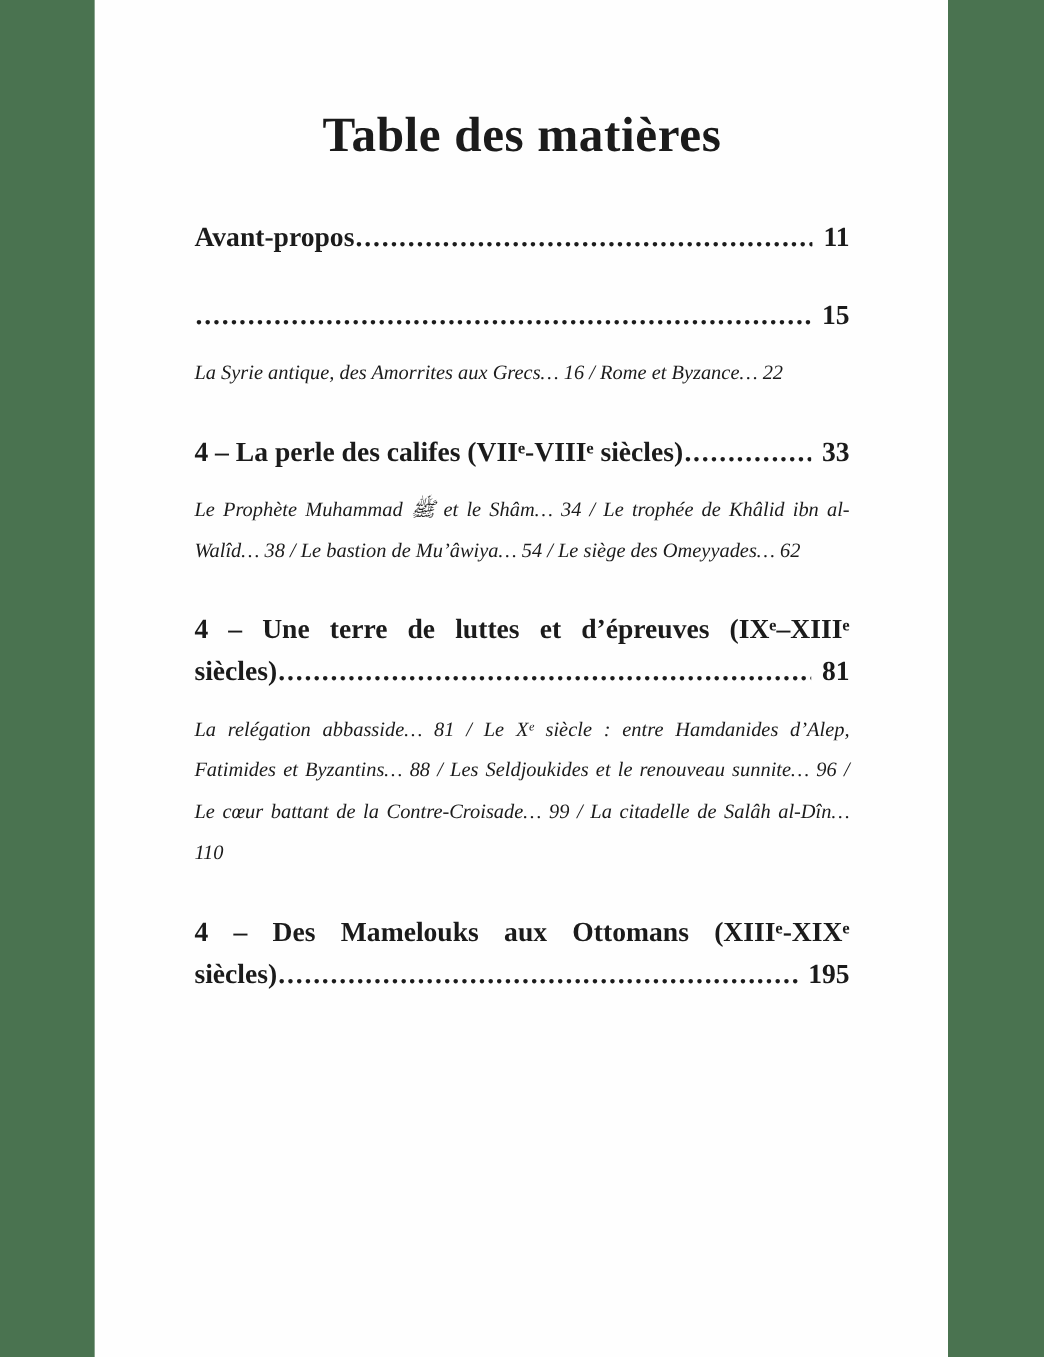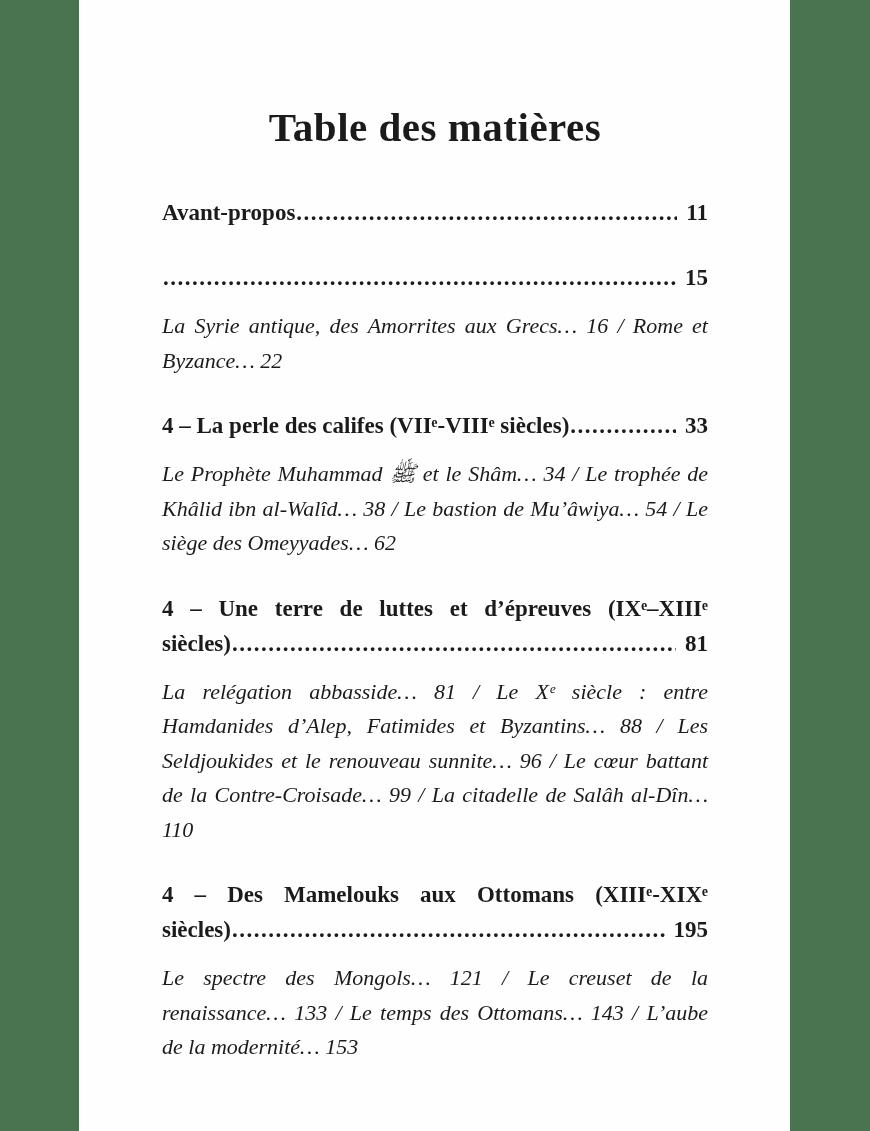--- a/index.html
+++ b/index.html
@@ -28,21 +28,20 @@
   .content {
     width: 546px;
     margin-left: 83px;
   }
   h1.toc-title {
     font-size: 41px;
     font-weight: bold;
     text-align: center;
     letter-spacing: 0.5px;
     line-height: 1.2;
-    margin-top: 15px;
   }
   .entry.chapter { margin-top: 30px; font-weight: bold; font-size: 23px; }
   .entry.first-chapter { margin-top: 43px; }
   .lead-line {
     display: flex;
     align-items: baseline;
     line-height: 35px;
     white-space: nowrap;
   }
   .lead-line .label { flex: 0 0 auto; }
@@ -57,21 +56,21 @@
   .jline {
     text-align: justify;
     text-align-last: justify;
     line-height: 35px;
     white-space: normal;
   }
   .sub {
     margin-top: 14px;
     font-style: italic;
     font-weight: normal;
-    font-size: 22px;
+    font-size: 17px;
     line-height: 34.5px;
     text-align: justify;
   }
 </style>
 </head>
 <body style="color: rgb(27, 27, 27);">
 
 <div class="canvas" style="background: rgb(254, 254, 254);">
   <div class="side-bar left" style="background: rgb(74, 115, 80);"></div>
 
@@ -116,19 +115,18 @@
       <div class="sub">La relégation abbasside… 81 / Le Xᵉ siècle : entre Hamdanides d’Alep, Fatimides et Byzantins… 88 / Les Seldjoukides et le renouveau sunnite… 96 / Le cœur battant de la Contre-Croisade… 99 / La citadelle de Salâh al-Dîn… 110</div>
 
       <div class="entry chapter">
         <div class="jline">4 – Des Mamelouks aux Ottomans (XIIIᵉ-XIXᵉ</div>
         <div class="lead-line">
           <span class="label">siècles)</span>
           <span class="leader">.........................................................................................................</span>
           <span class="pagenum">195</span>
         </div>
       </div>
-      <div class="sub">Le spectre des Mongols… 121 / Le creuset de la renaissance… 133 / Le temps des Ottomans… 143 / L’aube de la modernité… 153</div>
 
     </div>
   </div>
 
   <div class="side-bar right" style="background: rgb(74, 115, 80);"></div>
 </div>
 
 </body></html>

